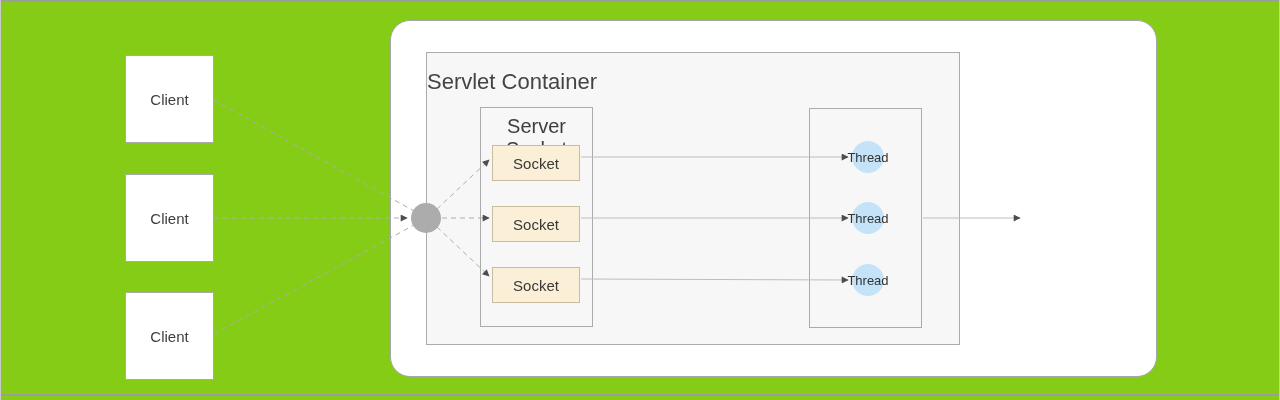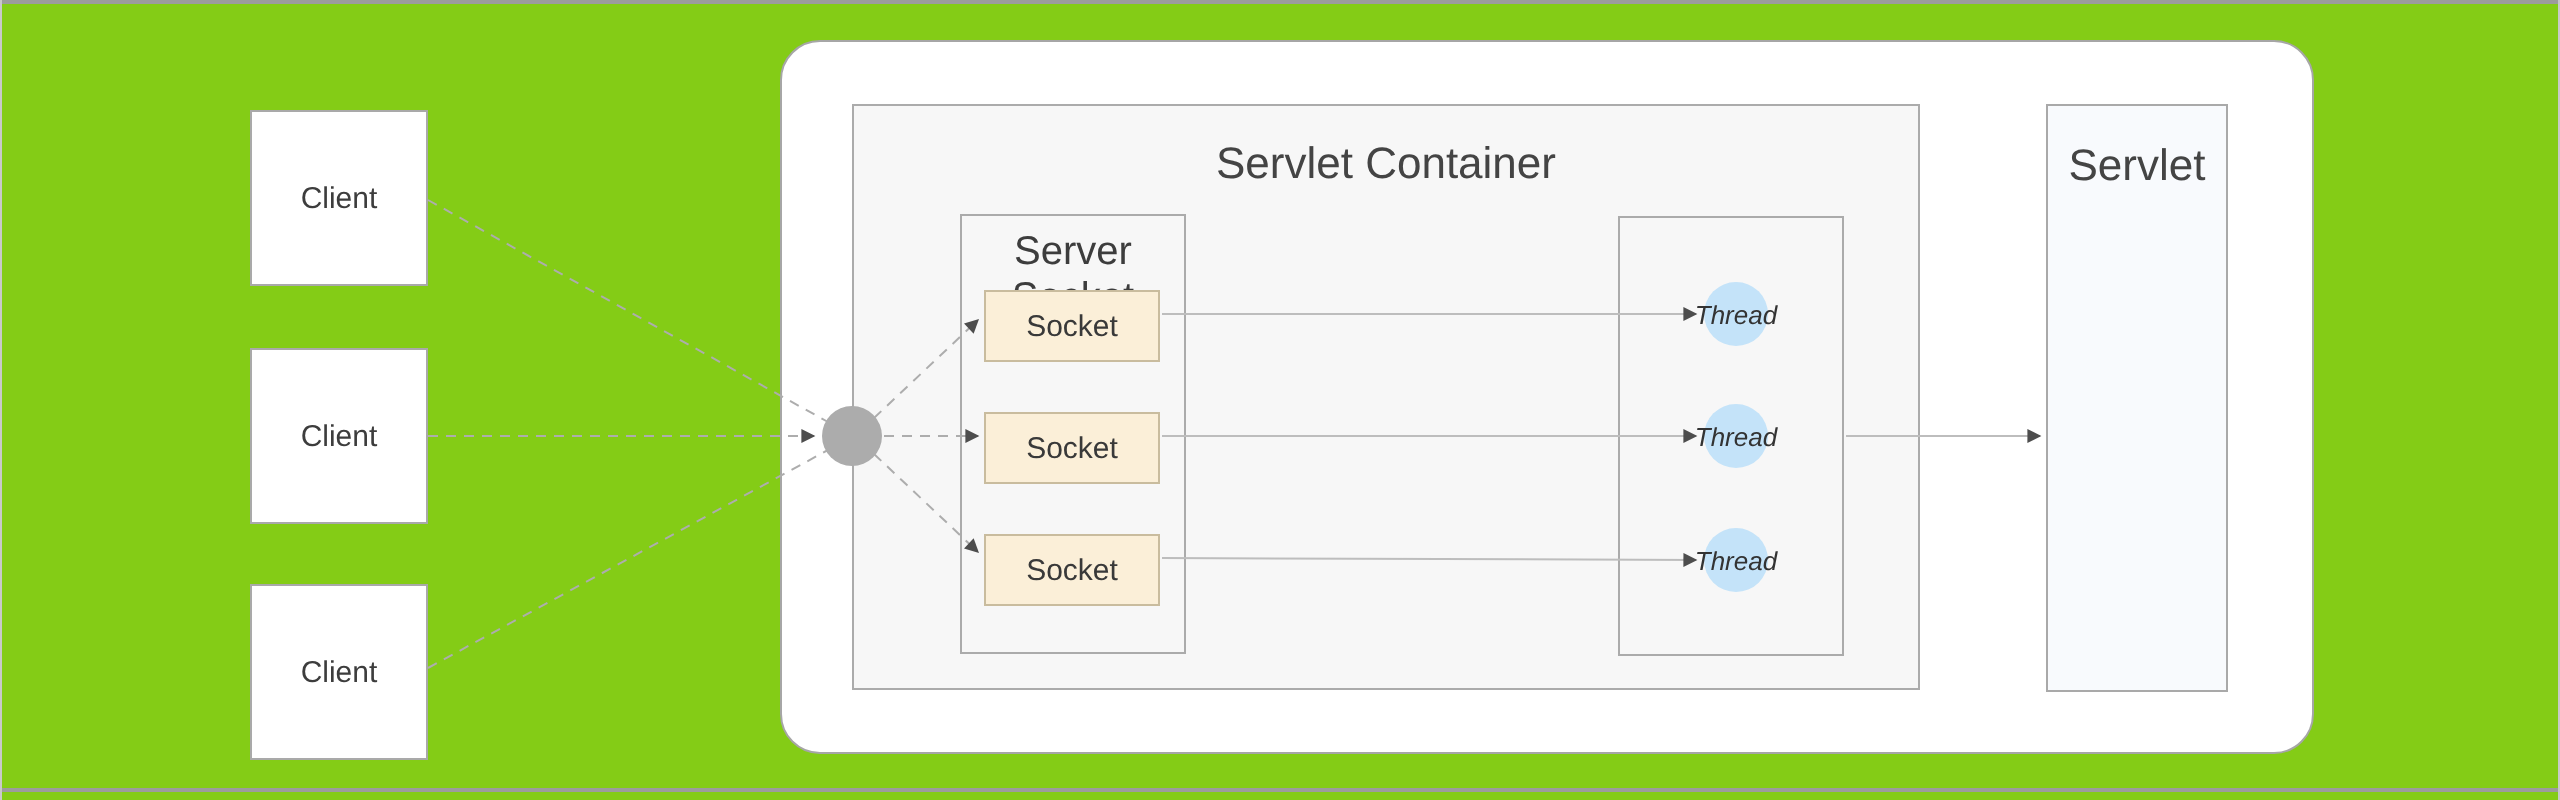--- a/index.html
+++ b/index.html
@@ -38,21 +38,21 @@
     background:#ffffff;
   }
 
   
   #servlet-container{
     left:425px;top:52px;width:534px;height:293px;
     background:#f7f7f7;border:1px solid #ababab;
   }
   #servlet-container-title{
     position:absolute;left:0;top:16px;width:100%;
-    text-align:center;font-size:22px;color:#444;
+    text-align:left;font-size:22px;color:#444;
   }
 
   
   #server-socket{
     left:479px;top:107px;width:113px;height:220px;
     background:#f7f7f7;border:1px solid #ababab;
   }
   #server-socket-title{
     position:absolute;left:0;top:7px;width:100%;
     text-align:center;font-size:20px;color:#3d3d3d;
@@ -66,21 +66,21 @@
   #socket-0{top:145px;}
   #socket-1{top:206px;}
   #socket-2{top:267px;}
 
   
   #thread-panel{
     left:808px;top:108px;width:113px;height:220px;
     background:#f7f7f7;border:1px solid #ababab;
   }
   .thread{
-    position:absolute;left:837px;width:60px;height:32px;font-style:italic;
+    position:absolute;left:837px;width:60px;height:32px;
   }
   #thread-0{top:141px;}
   #thread-1{top:202px;}
   #thread-2{top:264px;}
   .thread-circle{
     position:absolute;left:14px;top:0;width:32px;height:32px;
     border-radius:50%;background:#c4e3f9;
   }
   .thread-label{
     position:absolute;left:0;top:0;width:60px;height:32px;
@@ -150,23 +150,20 @@
   </div>
   <div class="thread" id="thread-1">
     <div class="thread-circle"></div>
     <div class="thread-label">Thread</div>
   </div>
   <div class="thread" id="thread-2">
     <div class="thread-circle"></div>
     <div class="thread-label">Thread</div>
   </div>
 
-  <div class="box" id="servlet-box">
-    <div id="servlet-title">Servlet</div>
-  </div>
 
   <svg id="connectors" width="1280" height="400" viewBox="0 0 1280 400">
     <defs>
       <marker id="arr" viewBox="0 0 10 10" refX="9" refY="5" markerWidth="9" markerHeight="7" orient="auto">
         <path d="M0,0 L10,5 L0,10 z" fill="#4d4d4d"></path>
       </marker>
     </defs>
 
     <g stroke="#adadad" stroke-width="1" fill="none" stroke-dasharray="5,4">
       <line x1="213" y1="100" x2="413" y2="211"></line>

